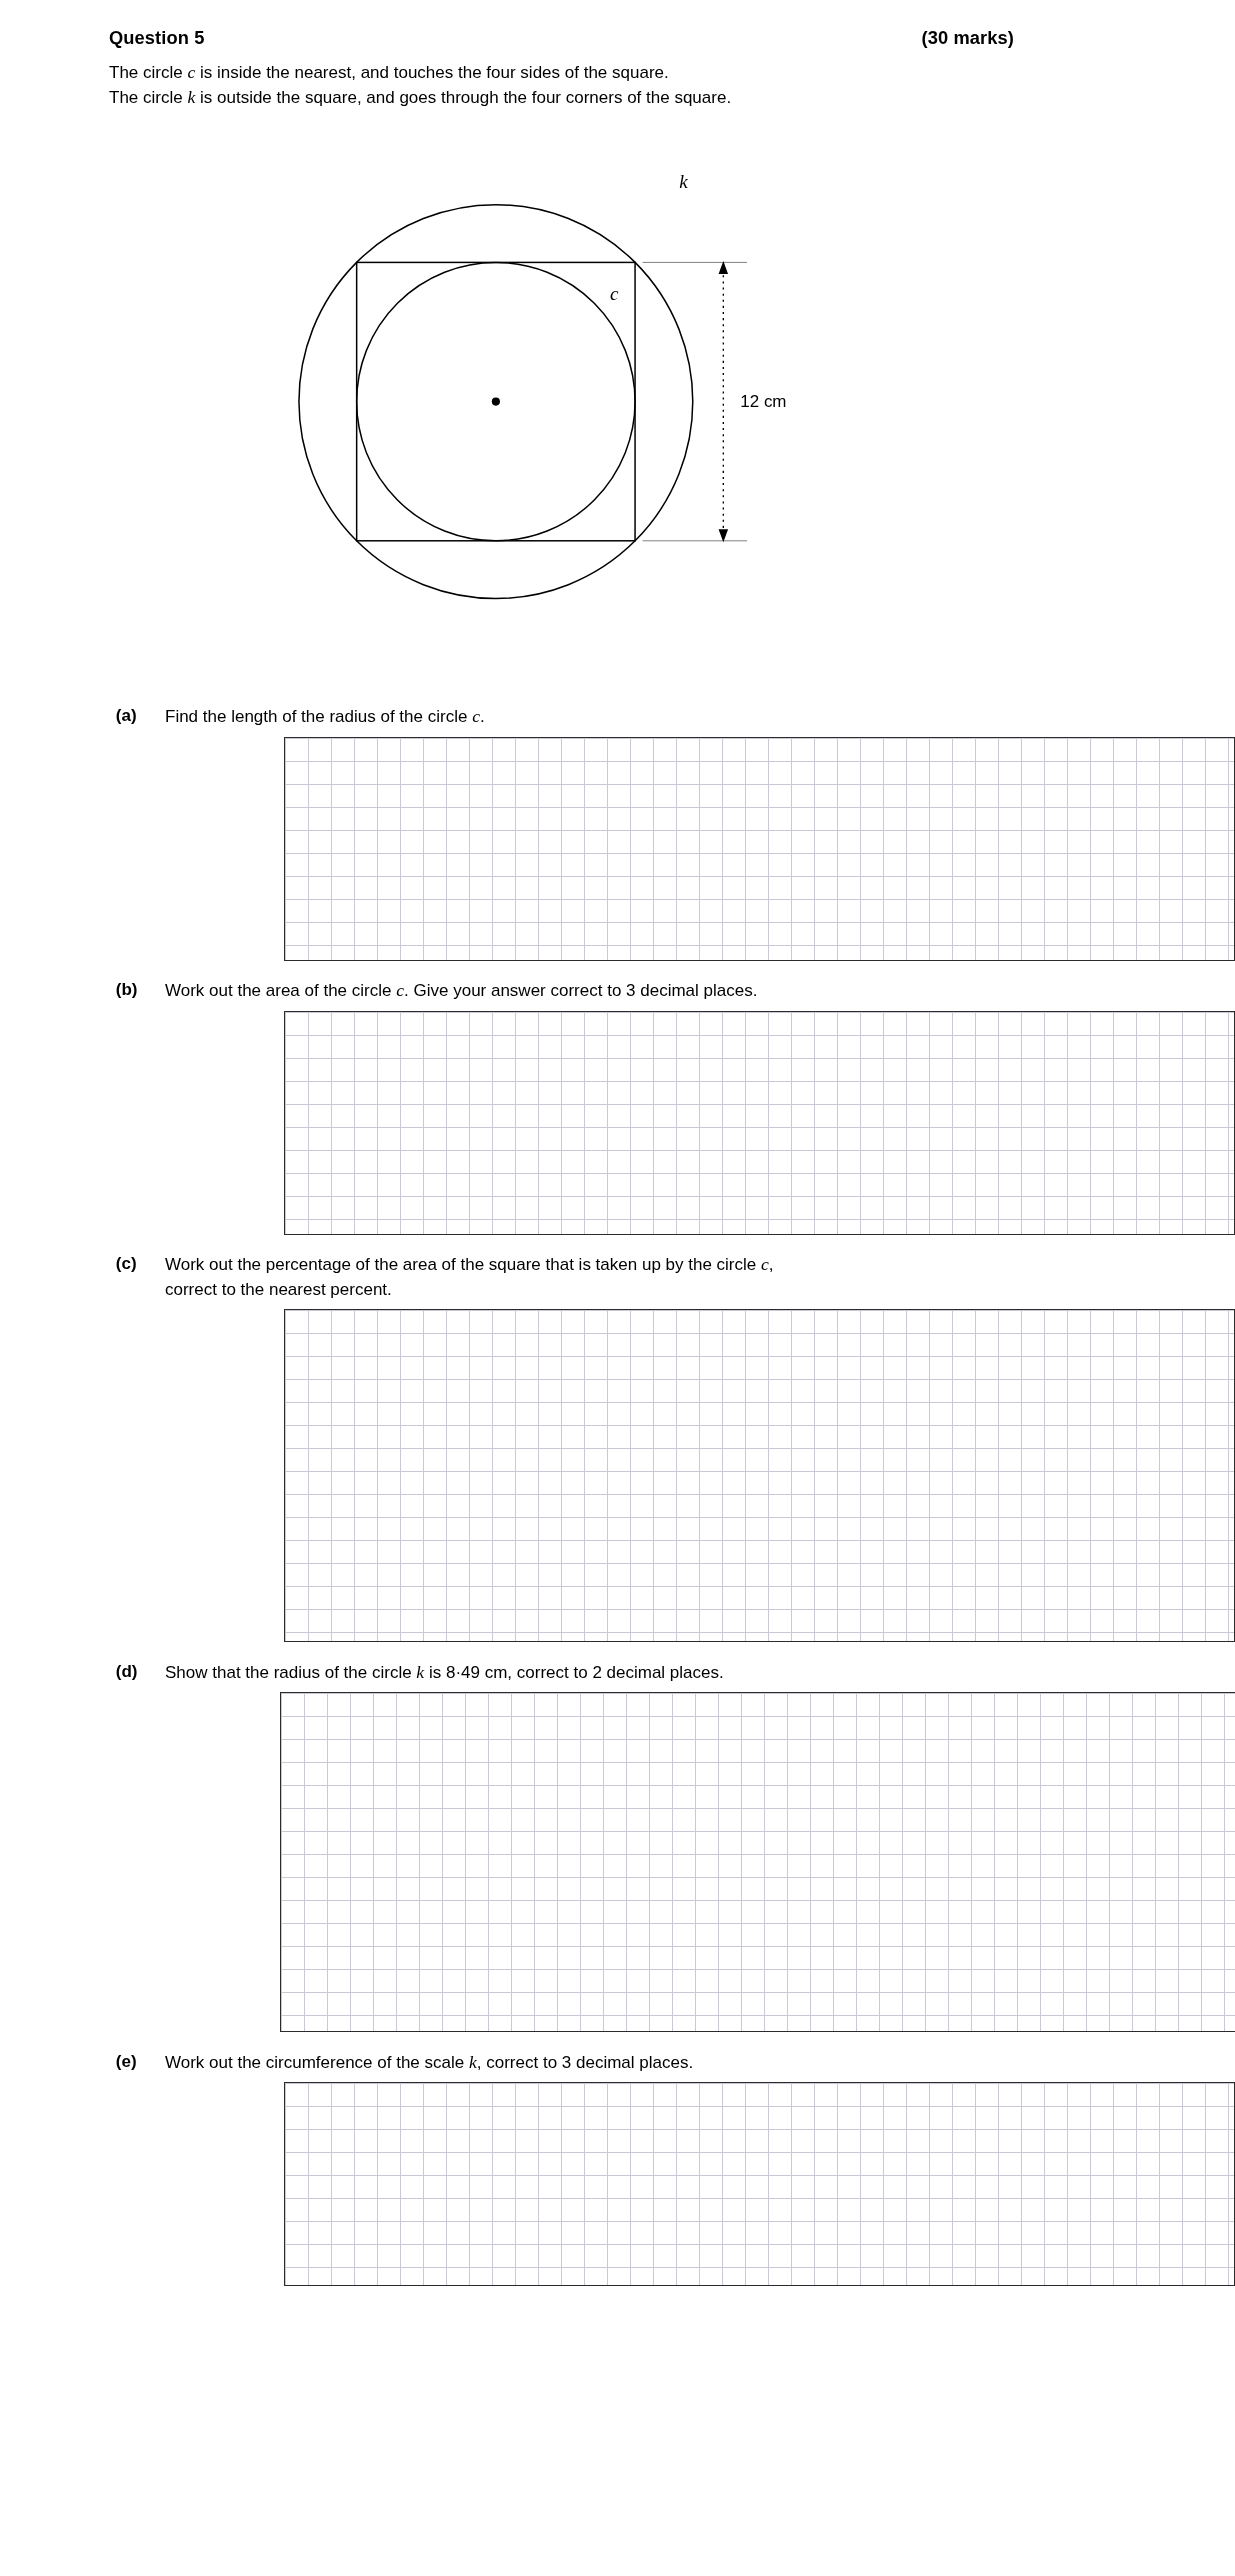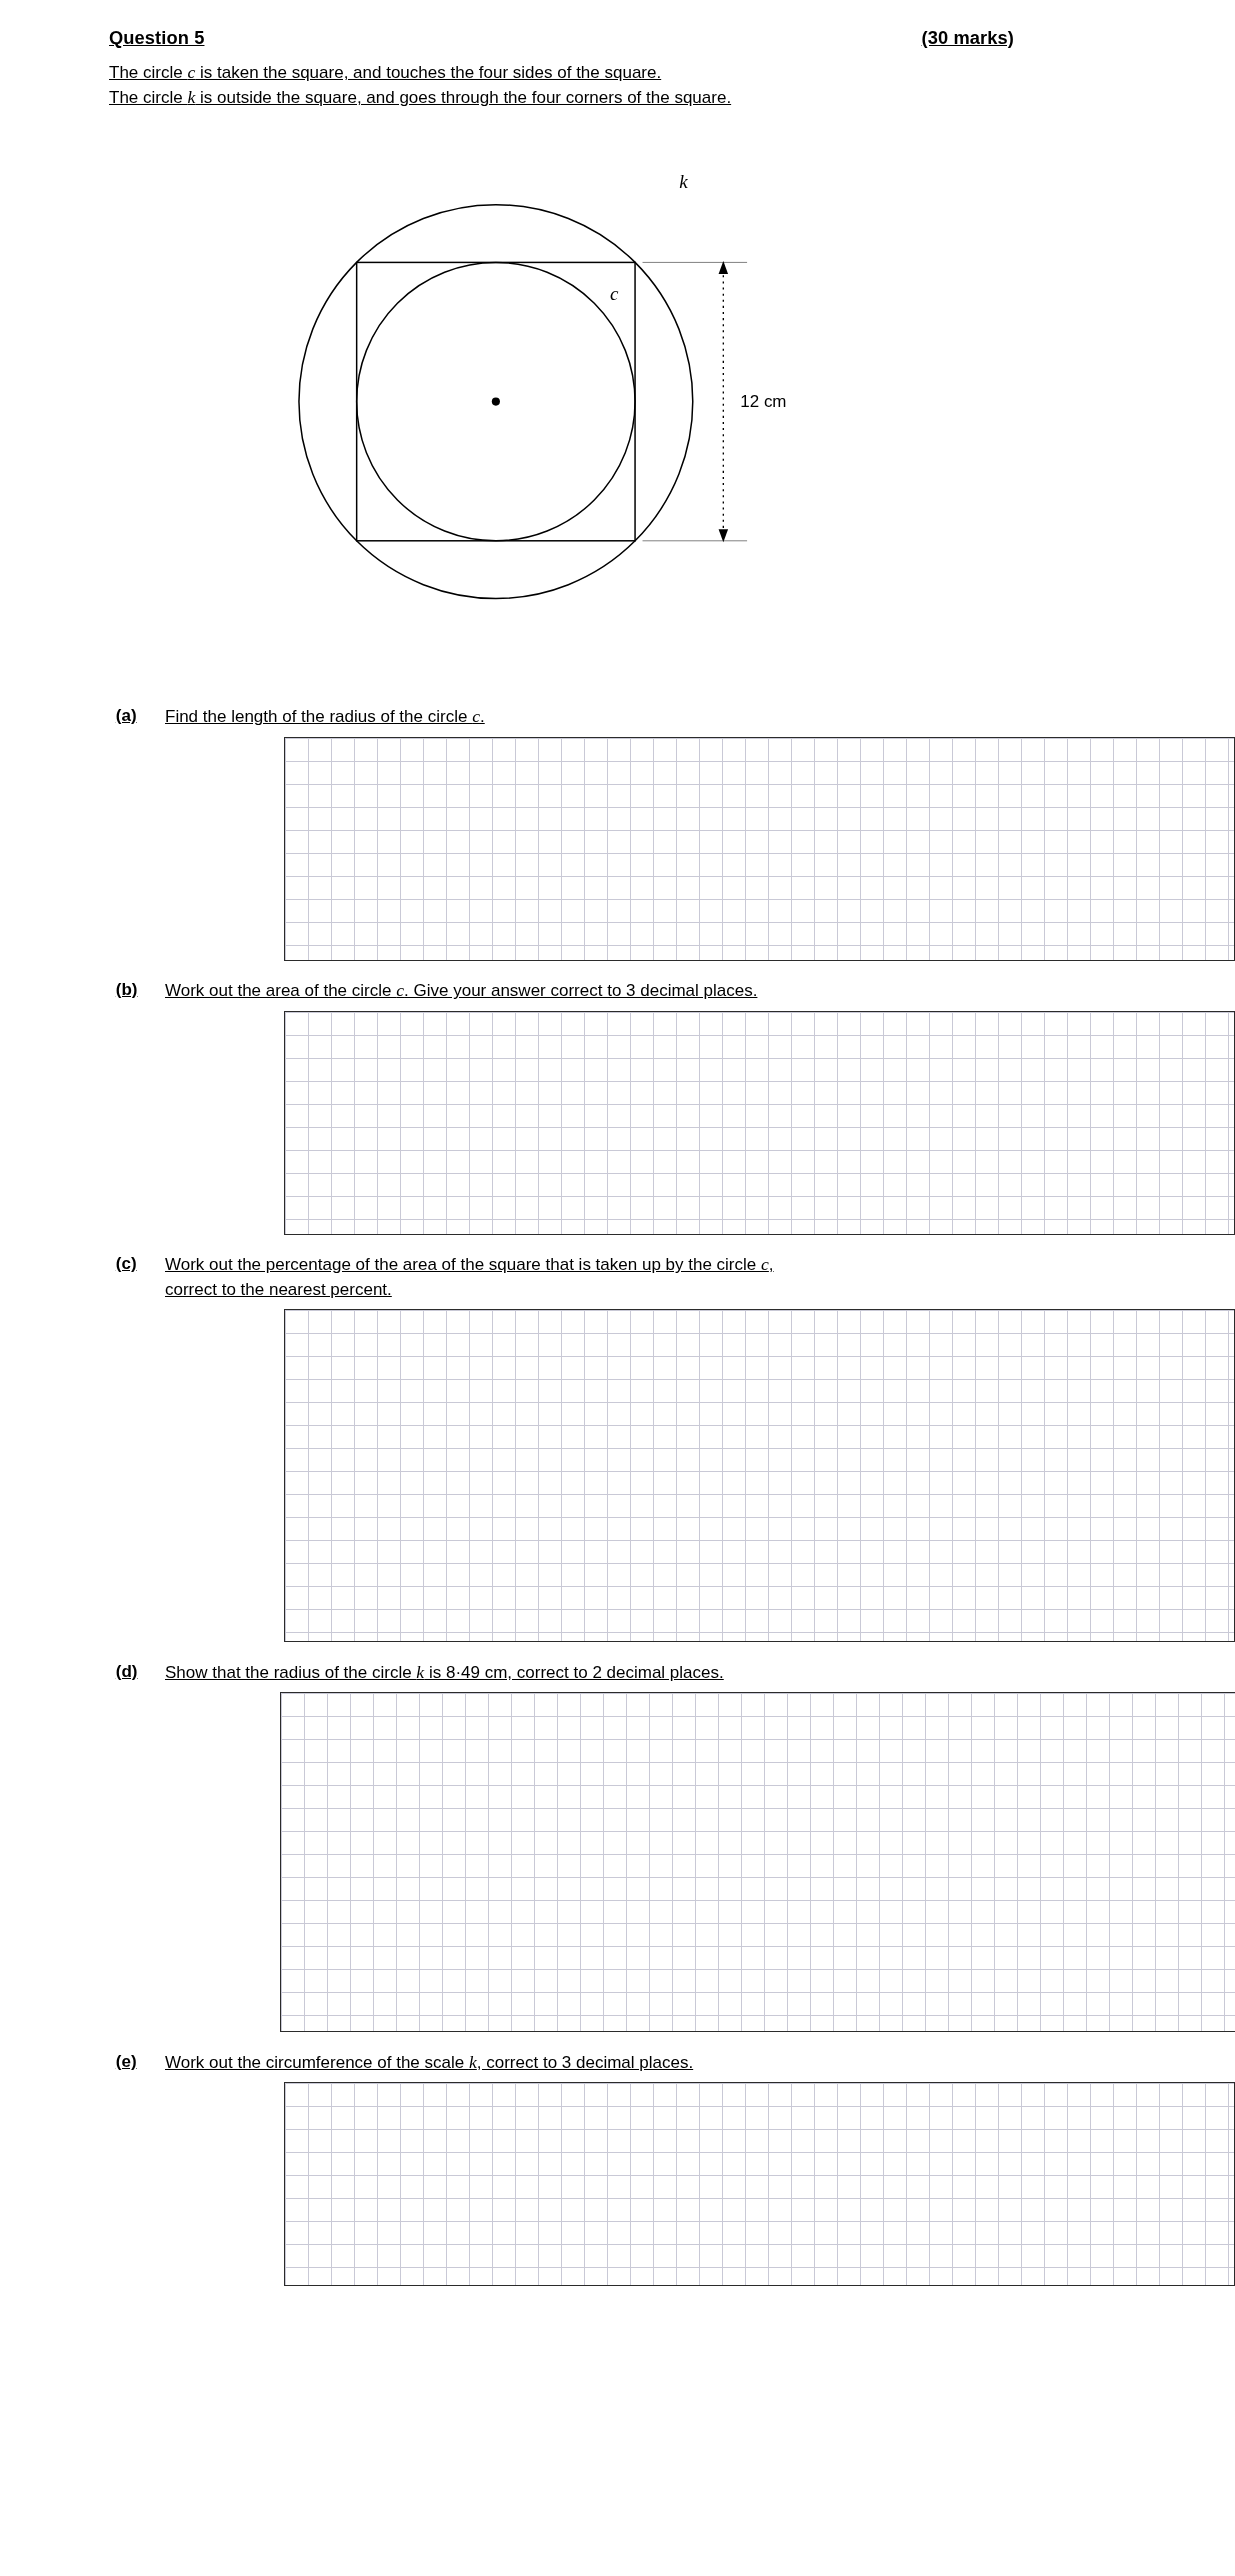--- a/index.html
+++ b/index.html
@@ -12,21 +12,20 @@
     font-family: "Liberation Sans", sans-serif;
     color: #000000;
     -webkit-font-smoothing: antialiased;
   }
   .page {
     position: relative;
     width: 1123px;
     min-height: 2576px;
     box-sizing: border-box;
     padding: 20.4px 109px 27px 109px;
-    text-decoration: underline;
   }
 
   
   .q-header {
     display: flex;
     justify-content: space-between;
     align-items: baseline;
     font-weight: bold;
     font-size: 18.3px;
     margin-top: 6.8px;
@@ -94,21 +93,21 @@
 <body>
 
 <div class="page">
 
   <div class="q-header">
     <div class="q-title">Question 5</div>
     <div class="q-marks">(30 marks)</div>
   </div>
 
   <div class="intro">
-    <div><span>The circle </span><span class="it">c</span><span> is taken the square, and touches the four sides of the square.</span></div>
+    <div><span>The circle </span><span class="it">c</span><span> is inside the nearest, and touches the four sides of the square.</span></div>
     <div><span>The circle </span><span class="it">k</span><span> is outside the square, and goes through the four corners of the square.</span></div>
   </div>
 
   <div class="diagram-wrap">
     <svg width="679" height="564" viewBox="0 0 1000 830" xmlns="http://www.w3.org/2000/svg">
 
       <circle cx="340" cy="410" r="290" fill="none" stroke="#000000" stroke-width="2.2"></circle>
 
       <rect x="135" y="205" width="410" height="410" fill="none" stroke="#000000" stroke-width="2.2"></rect>
 

